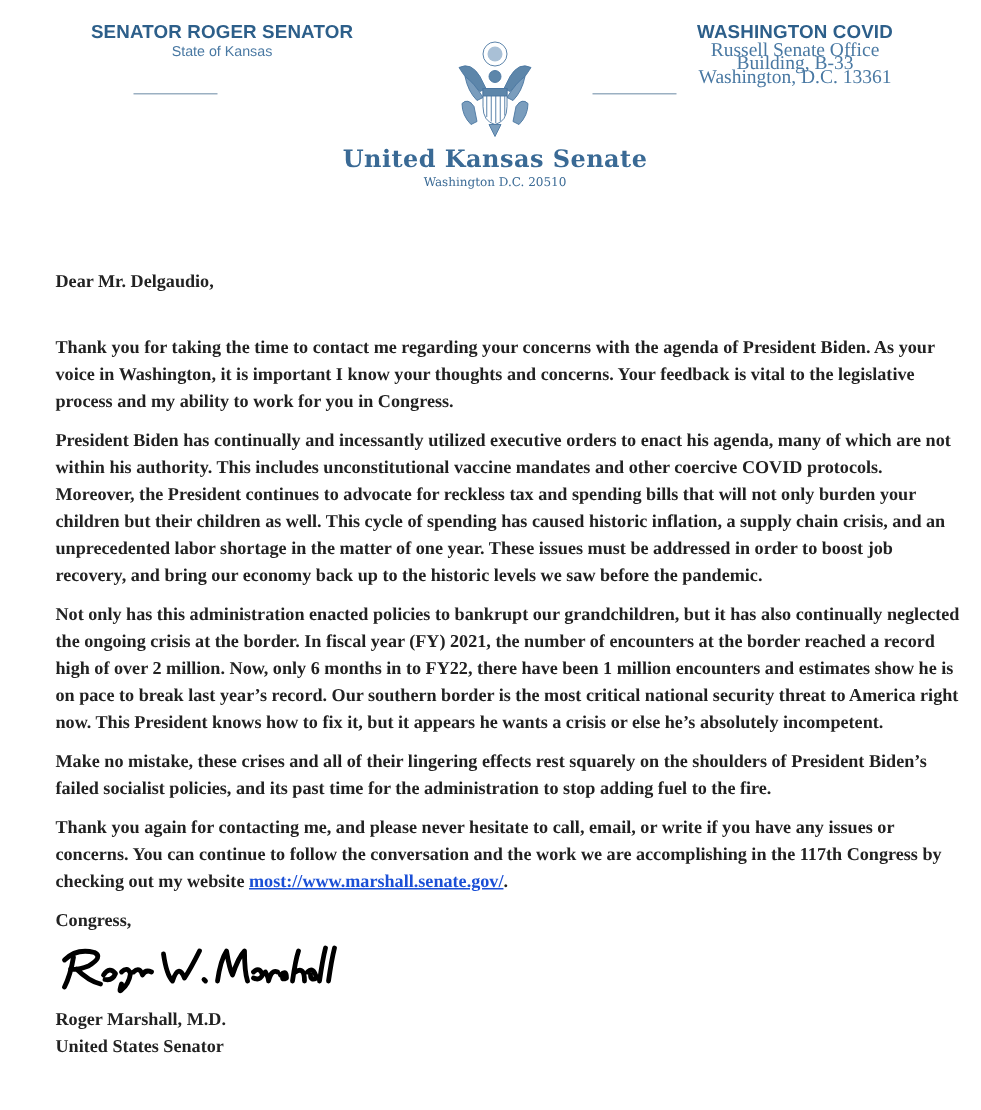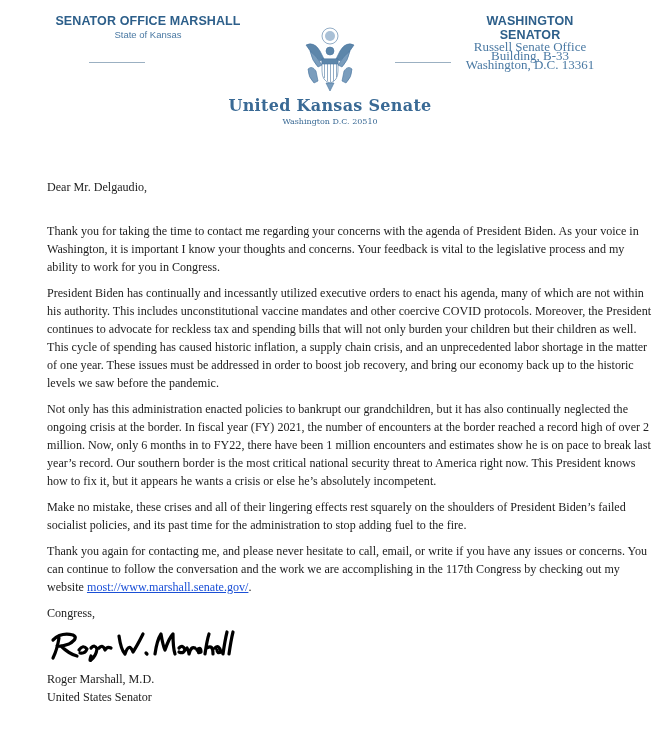--- a/index.html
+++ b/index.html
@@ -10,40 +10,40 @@
   .lh-name { font-family: "Liberation Sans", sans-serif; font-weight: bold; font-size: 12.5px; color: #2d5f8a; letter-spacing: 0.1px; }
   .lh-sub { font-family: Liberation Sans, sans-serif; font-size: 9.5px; color: #4a79a3; margin-top: 1px; }
   .lh-sub-small { font-family: Liberation Serif, serif; font-size: 13px; color: #4a79a3; line-height: 9px; }
   .lh-rule { width: 56px; height: 1px; background: #9bb0c2; margin: 0 auto; position: absolute; }
   .rule-left { left: 89px; top: 62px; }
   .rule-right { left: 395px; top: 62px; }
   .seal { position: absolute; left: 300px; top: 25px; width: 60px; height: 68px; }
   .senate-title { position: absolute; left: 200px; top: 96px; width: 260px; text-align: center; font-family: "DejaVu Serif", serif; font-weight: bold; font-size: 16px; color: #3a6a95; letter-spacing: 0.3px; }
   .senate-sub { position: absolute; left: 200px; top: 117px; width: 260px; text-align: center; font-family: "DejaVu Serif", serif; font-size: 8px; color: #3a6a95; }
 
-  .content { position: absolute; left: 47px; top: 178px; width: 605px; font-size: 12.1px; line-height: 18px; }
+  .content { position: absolute; left: 37px; top: 178px; width: 605px; font-size: 12.1px; line-height: 18px; font-weight: bold; }
   .salutation { margin: 0 0 26px 0; }
   .para { margin: 0 0 8px 0; }
   .para a { color: #1a4fd6; text-decoration: underline; }
   .closing { margin-top: 13px; }
   .signature { display: block; margin: 4px 0 4px 0; height: 40px; width: 190px; }
   .sig-line { margin: 0; }
 </style>
 </head>
 <body>
 
 <div class="letterhead">
   <div class="lh-left">
-    <div class="lh-name">SENATOR OFFICE MARSHALL</div>
+    <div class="lh-name">SENATOR ROGER SENATOR</div>
     <div class="lh-sub">State of Kansas</div>
   </div>
   <div class="lh-rule rule-left"></div>
 
   <div class="lh-right">
-    <div class="lh-name">WASHINGTON SENATOR</div>
+    <div class="lh-name">WASHINGTON COVID</div>
     <div class="lh-sub-small">Russell Senate Office Building, B-33</div>
     <div class="lh-sub-small">Washington, D.C. 13361</div>
   </div>
   <div class="lh-rule rule-right"></div>
 
   <svg class="seal" viewBox="0 0 60 68">
     <g fill="#5d86aa" stroke="#4a76a0" stroke-width="0.6">
       <circle cx="30" cy="11" r="8" fill="none"></circle>
       <circle cx="30" cy="11" r="5" fill="#a9c0d6" stroke="none"></circle>
       <path d="M6 20 Q14 16 20 26 L24 34 L20 36 Q12 30 6 20 Z"></path>

